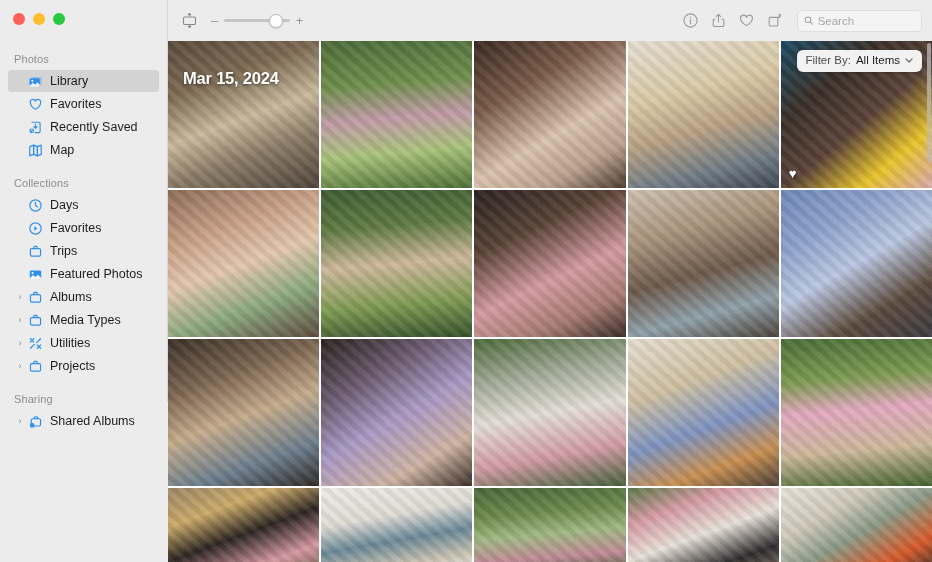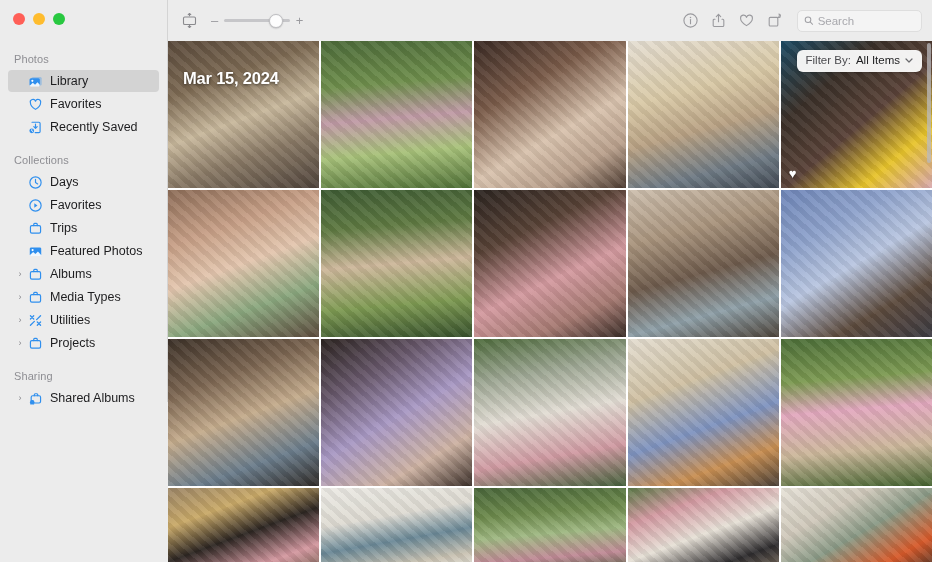--- a/index.html
+++ b/index.html
@@ -187,20 +187,31 @@
           <span class="sb-ic">
             <svg width="15" height="15" viewBox="0 0 16 16" fill="none" stroke="#2f8fee" stroke-width="1.25" stroke-linecap="round" stroke-linejoin="round">
               <path d="M4.3 2.4h7.4a1.2 1.2 0 011.2 1.2v8.6a1.2 1.2 0 01-1.2 1.2H7.6"></path>
               <path d="M8 4.4v4.4M6.2 7.1L8 8.9l1.8-1.8"></path>
               <circle cx="4" cy="11.5" r="2.5" fill="#2f8fee" stroke="none"></circle>
               <path d="M4 10.3v1.3l0.9 0.6" stroke="#fff" stroke-width="0.95"></path>
             </svg>
           </span>
           <span class="sb-label">Recently Saved</span>
         </div>
+        <div class="sb-item">
+          <span class="sb-disc empty">›</span>
+          <span class="sb-ic">
+            <svg width="15" height="15" viewBox="0 0 16 16" fill="none" stroke="#2f8fee" stroke-width="1.25" stroke-linecap="round" stroke-linejoin="round">
+              <path d="M1.9 3.9l4.1-1.6v9.8l-4.1 1.6z"></path>
+              <path d="M6 2.3l4 1.6v9.8L6 12.1z"></path>
+              <path d="M10 3.9l4.1-1.6v9.8l-4.1 1.6z"></path>
+            </svg>
+          </span>
+          <span class="sb-label">Map</span>
+        </div>
         <div class="sb-gap"></div>
         <div class="sb-section-title">Collections</div>
         <div class="sb-item">
           <span class="sb-disc empty">›</span>
           <span class="sb-ic">
             <svg width="15" height="15" viewBox="0 0 16 16" fill="none" stroke="#2f8fee" stroke-width="1.25" stroke-linecap="round" stroke-linejoin="round">
               <circle cx="8" cy="8" r="6"></circle>
               <path d="M8 4.6V8l2.3 1.5"></path>
             </svg>
           </span>

